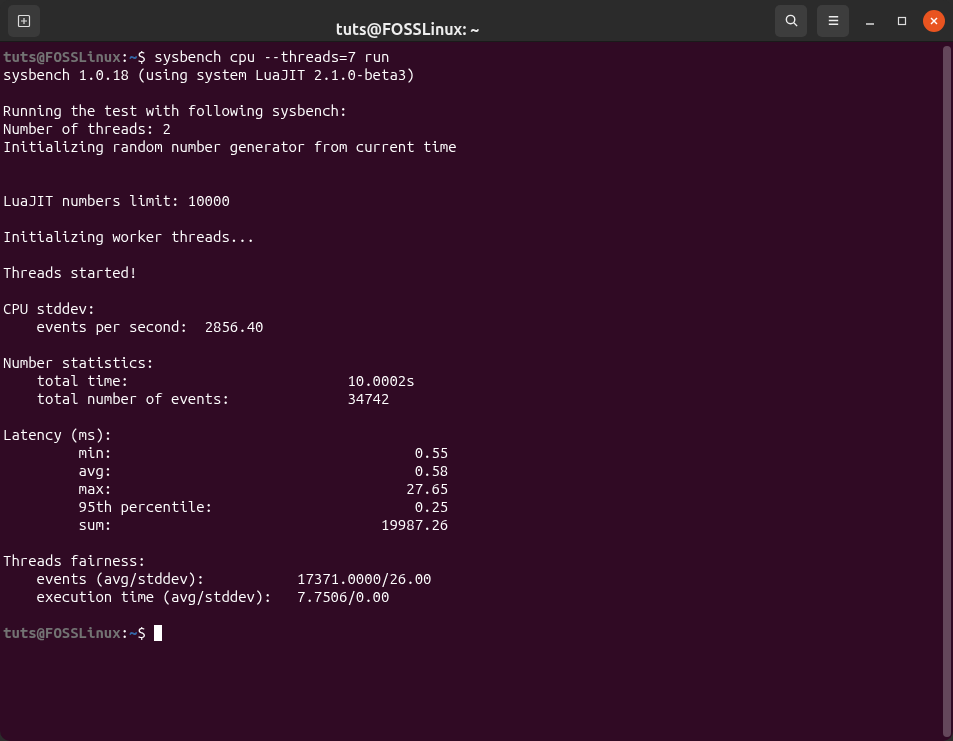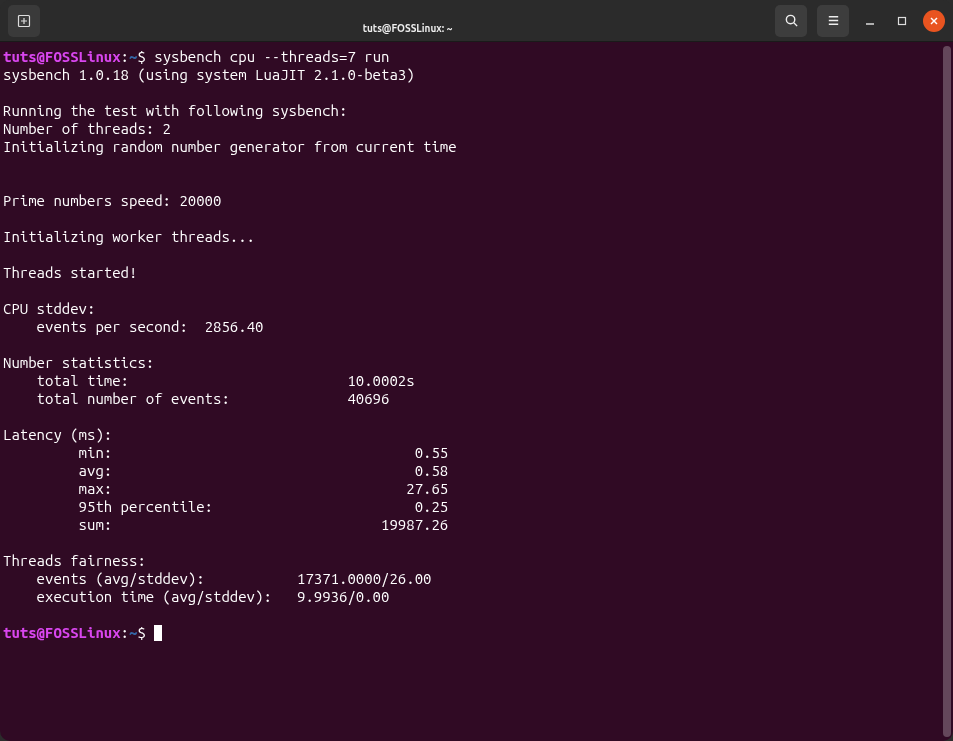--- a/index.html
+++ b/index.html
@@ -37,21 +37,21 @@
       align-items: center;
       justify-content: center;
       color: #ddd;
       cursor: pointer;
     }
     .tb-title {
       flex: 1;
       text-align: center;
       color: #eeeeee;
       font-family: "Ubuntu", sans-serif;
-      font-size: 10px;
+      font-size: 16px;
       font-weight: bold;
       margin-top: 16px;
     }
     .tb-right {
       display: flex;
       align-items: center;
       gap: 10px;
     }
     .tb-icon-btn {
       width: 32px;
@@ -96,21 +96,21 @@
       width: 8px;
       height: calc(100% - 8px);
       background: rgba(255,255,255,0.25);
       border-radius: 4px;
     }
     .term-content {
       white-space: pre;
       font-family: "Ubuntu Mono", "DejaVu Sans Mono", monospace;
     }
     .prompt-user {
-      color: #d946ef;
+      color: #737373;
       font-weight: bold;
     }
     .prompt-colon {
       color: #ffffff;
     }
     .prompt-path {
       color: #3465a4;
       font-weight: bold;
     }
     .cursor-block {
@@ -172,38 +172,38 @@
 <div class="terminal-body">
   <div class="scrollbar"></div>
   <div class="term-content"><span class="prompt-user">tuts@FOSSLinux</span><span class="prompt-colon">:</span><span class="prompt-path">~</span><span class="prompt-colon">$ </span><span>sysbench cpu --threads=7 run</span>
 <span>sysbench 1.0.18 (using system LuaJIT 2.1.0-beta3)</span>
 
 <span>Running the test with following sysbench:</span>
 <span>Number of threads:</span> <span>2</span>
 <span>Initializing random number generator from current time</span>
 
 
-<span>Prime numbers speed:</span> <span>20000</span>
+<span>LuaJIT numbers limit:</span> <span>10000</span>
 
 <span>Initializing worker threads...</span>
 
 <span>Threads started!</span>
 
 <span>CPU stddev:</span>
     <span>events per second:</span>  <span>2856.40</span>
 
 <span>Number statistics:</span>
     <span>total time:</span>                          <span>10.0002s</span>
-    <span>total number of events:</span>              <span>40696</span>
+    <span>total number of events:</span>              <span>34742</span>
 
 <span>Latency (ms):</span>
          <span>min:</span>                                    <span>0.55</span>
          <span>avg:</span>                                    <span>0.58</span>
          <span>max:</span>                                   <span>27.65</span>
          <span>95th percentile:</span>                        <span>0.25</span>
          <span>sum:</span>                                <span>19987.26</span>
 
 <span>Threads fairness:</span>
     <span>events (avg/stddev):</span>           <span>17371.0000/26.00</span>
-    <span>execution time (avg/stddev):</span>   <span>9.9936/0.00</span>
+    <span>execution time (avg/stddev):</span>   <span>7.7506/0.00</span>
 
 <span class="prompt-user">tuts@FOSSLinux</span><span class="prompt-colon">:</span><span class="prompt-path">~</span><span class="prompt-colon">$ </span><span class="cursor-block"></span></div>
 </div>
 
 </body></html>

